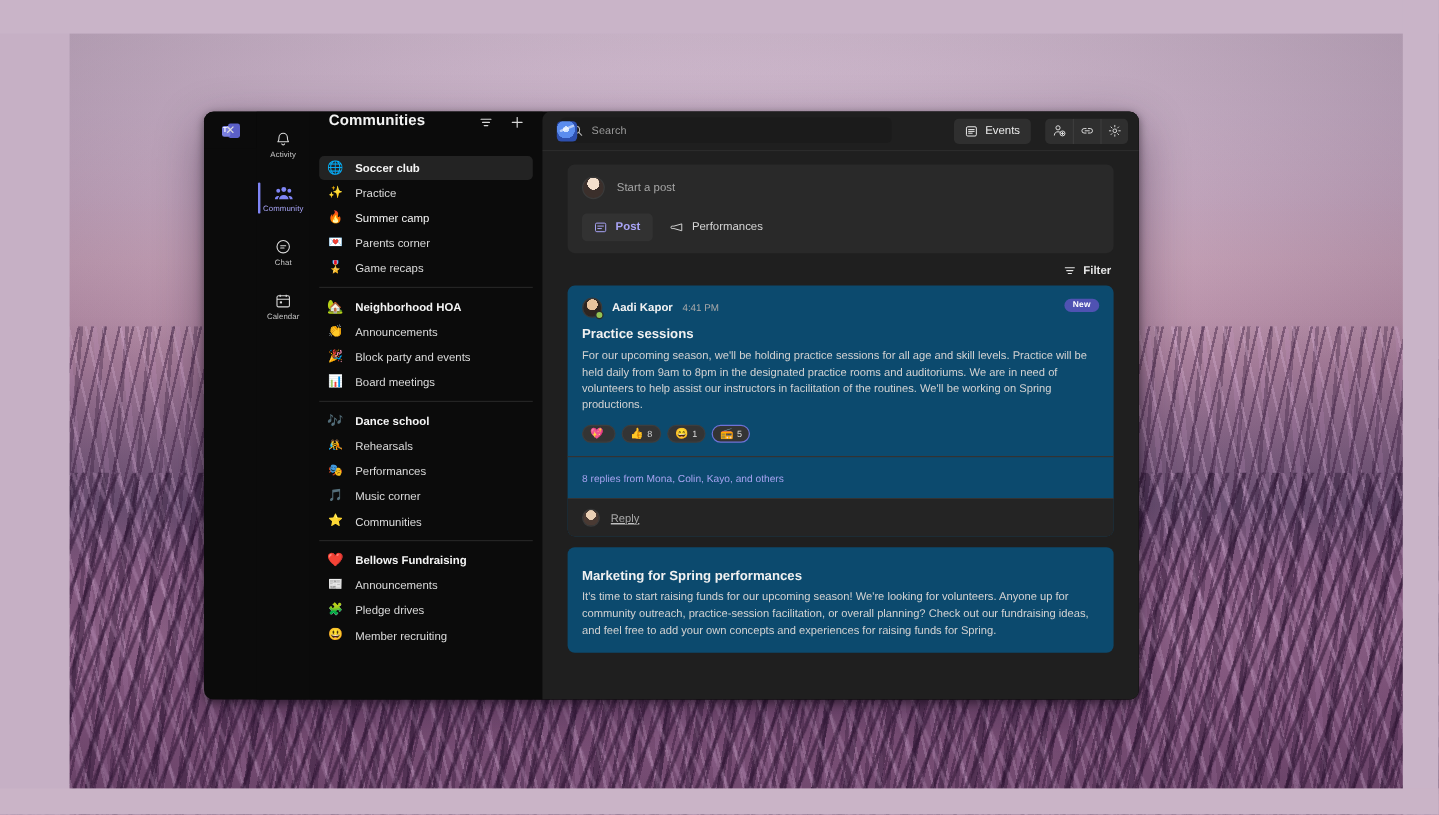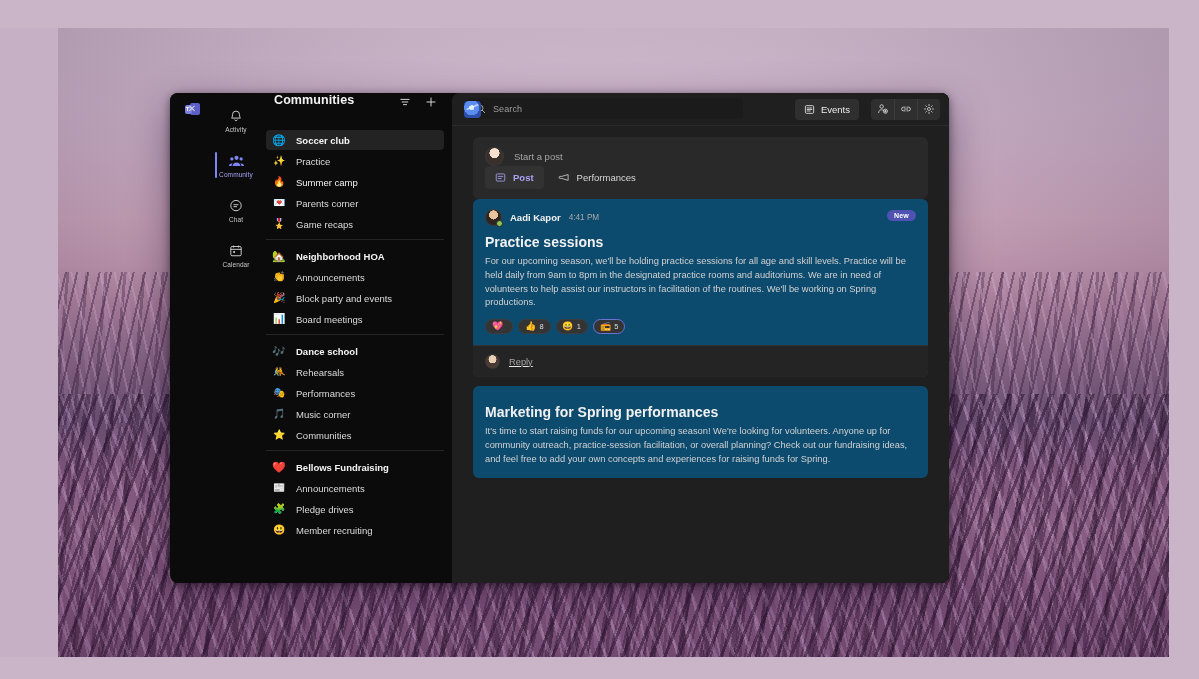--- a/index.html
+++ b/index.html
@@ -245,21 +245,21 @@
   .composer {
     background:#292929; border-radius:6px; padding:10px 12px 10px 12px;
   }
   .composer-top { display:flex; align-items:center; gap:10px; }
   .av-sm {
     width:19px; height:19px; border-radius:50%; flex:0 0 19px;
     background: radial-gradient(circle at 50% 30%, #f4e0cd 0 34%, #3b2f2b 35% 100%);
     border:1px solid #3a3a3a;
   }
   .composer-top .ph { font-size:9.5px; color:#a6a6a6; }
-  .composer-btns { display:flex; align-items:center; gap:4px; margin-top:0; }
+  .composer-btns { display:flex; align-items:center; gap:4px; margin-top:12px; }
   .cbtn {
     display:flex; align-items:center; gap:7px; height:23px; padding:0 10px;
     border-radius:4px; font-size:9.5px; color:#d7d7d7; cursor:pointer;
   }
   .cbtn.primary { background:#323232; color:#a9a4f7; font-weight:bold; }
   .filter-row { display:flex; justify-content:flex-end; padding:9px 2px 7px 0; }
   .filter-btn { display:flex; align-items:center; gap:6px; font-size:9.5px; color:#e4e4e4; cursor:pointer; font-weight:600;}
 
   .post {
     background:#0c4a6e; border-radius:6px; padding:10px 12px 0 12px; margin-bottom:9px;
@@ -272,21 +272,21 @@
   .av-post.a1 { background: radial-gradient(circle at 50% 33%, #e8c39d 0 36%, #2f2520 37% 100%); }
   .av-post.a2 { background: radial-gradient(circle at 50% 33%, #d8ccc4 0 36%, #26262a 37% 100%); }
   .av-post .pres { position:absolute; right:-2px; bottom:-2px; width:7px; height:7px; border-radius:50%; background:#92c353; border:1.4px solid #292929;}
   .p-name { font-size:9.5px; font-weight:bold; color:#f2f2f2; }
   .p-time { font-size:8.2px; color:#a9a9a9; }
   .badge-new {
     position:absolute; right:0; top:1px;
     background:#4f52b2; color:#fff; font-size:7px; font-weight:bold;
     padding:2px 7px; border-radius:8px; letter-spacing:.2px;
   }
-  .p-title { font-size:14px; font-weight:bold; color:#f1f1f1; margin-top:8px; }
+  .p-title { font-size:11px; font-weight:bold; color:#f1f1f1; margin-top:8px; }
   .p-body { font-size:9.3px; color:#d2d2d2; line-height:1.48; margin-top:5px; }
   .reactions { display:flex; gap:5px; margin-top:9px; padding-bottom:11px; }
   .rpill {
     display:flex; align-items:center; gap:3px;
     height:15px; padding:0 6px; border-radius:9px;
     background:#343434; border:1px solid #3d3d3d;
     font-size:7.5px; color:#dedede;
   }
   .rpill.me { border-color:#6e72d6; }
   .rpill .em { font-size:9px; line-height:1; }
@@ -590,20 +590,32 @@
                 <span>
                   <svg width="12" height="11" viewBox="0 0 18 16" fill="none" stroke="#d7d7d7" stroke-width="1.2">
                     <path d="M15.2 3.6 5.4 6.4H3.2a1.5 1.5 0 0 0 0 3h2.2l9.8 2.8z" stroke-linejoin="round"></path>
                   </svg>
                 </span>
                 <span>Performances</span>
               </div>
             </div>
           </div>
 
+          <div class="filter-row">
+            <div class="filter-btn">
+              <span>
+                <svg width="11" height="11" viewBox="0 0 16 16" stroke="#e4e4e4" stroke-width="1.3" stroke-linecap="round">
+                  <line x1="2.5" y1="4.5" x2="13.5" y2="4.5"></line>
+                    <line x1="4.2" y1="8" x2="11.8" y2="8"></line>
+                    <line x1="6" y1="11.5" x2="10" y2="11.5"></line>
+                </svg>
+              </span>
+              <span>Filter</span>
+            </div>
+          </div>
 
           <div class="post">
             <div class="post-head">
               <span class="av-post a1">
                   <span class="pres"></span>
                 </span>
               <span class="p-name">Aadi Kapor</span>
               <span class="p-time">4:41 PM</span>
               <span class="badge-new">New</span>
             </div>
@@ -620,20 +632,23 @@
               </div>
               <div class="rpill">
                 <span class="em">😄</span>
                 <span>1</span>
               </div>
               <div class="rpill me">
                 <span class="em">📻</span>
                 <span>5</span>
               </div>
             </div>
+            <div class="replies-bar">
+              <span class="replies-link">8 replies from Mona, Colin, Kayo, and others</span>
+            </div>
             <div class="reply-row">
               <span class="av-xs"></span>
               <span class="ph">Reply</span>
             </div>
           </div>
 
           <div class="post nopad">
             <div class="p-title">Marketing for Spring performances</div>
             <div class="p-body">It's time to start raising funds for our upcoming season! We're looking for volunteers. Anyone up for community outreach, practice-session facilitation, or overall planning? Check out our fundraising ideas, and feel free to add your own concepts and experiences for raising funds for Spring.</div>
 

